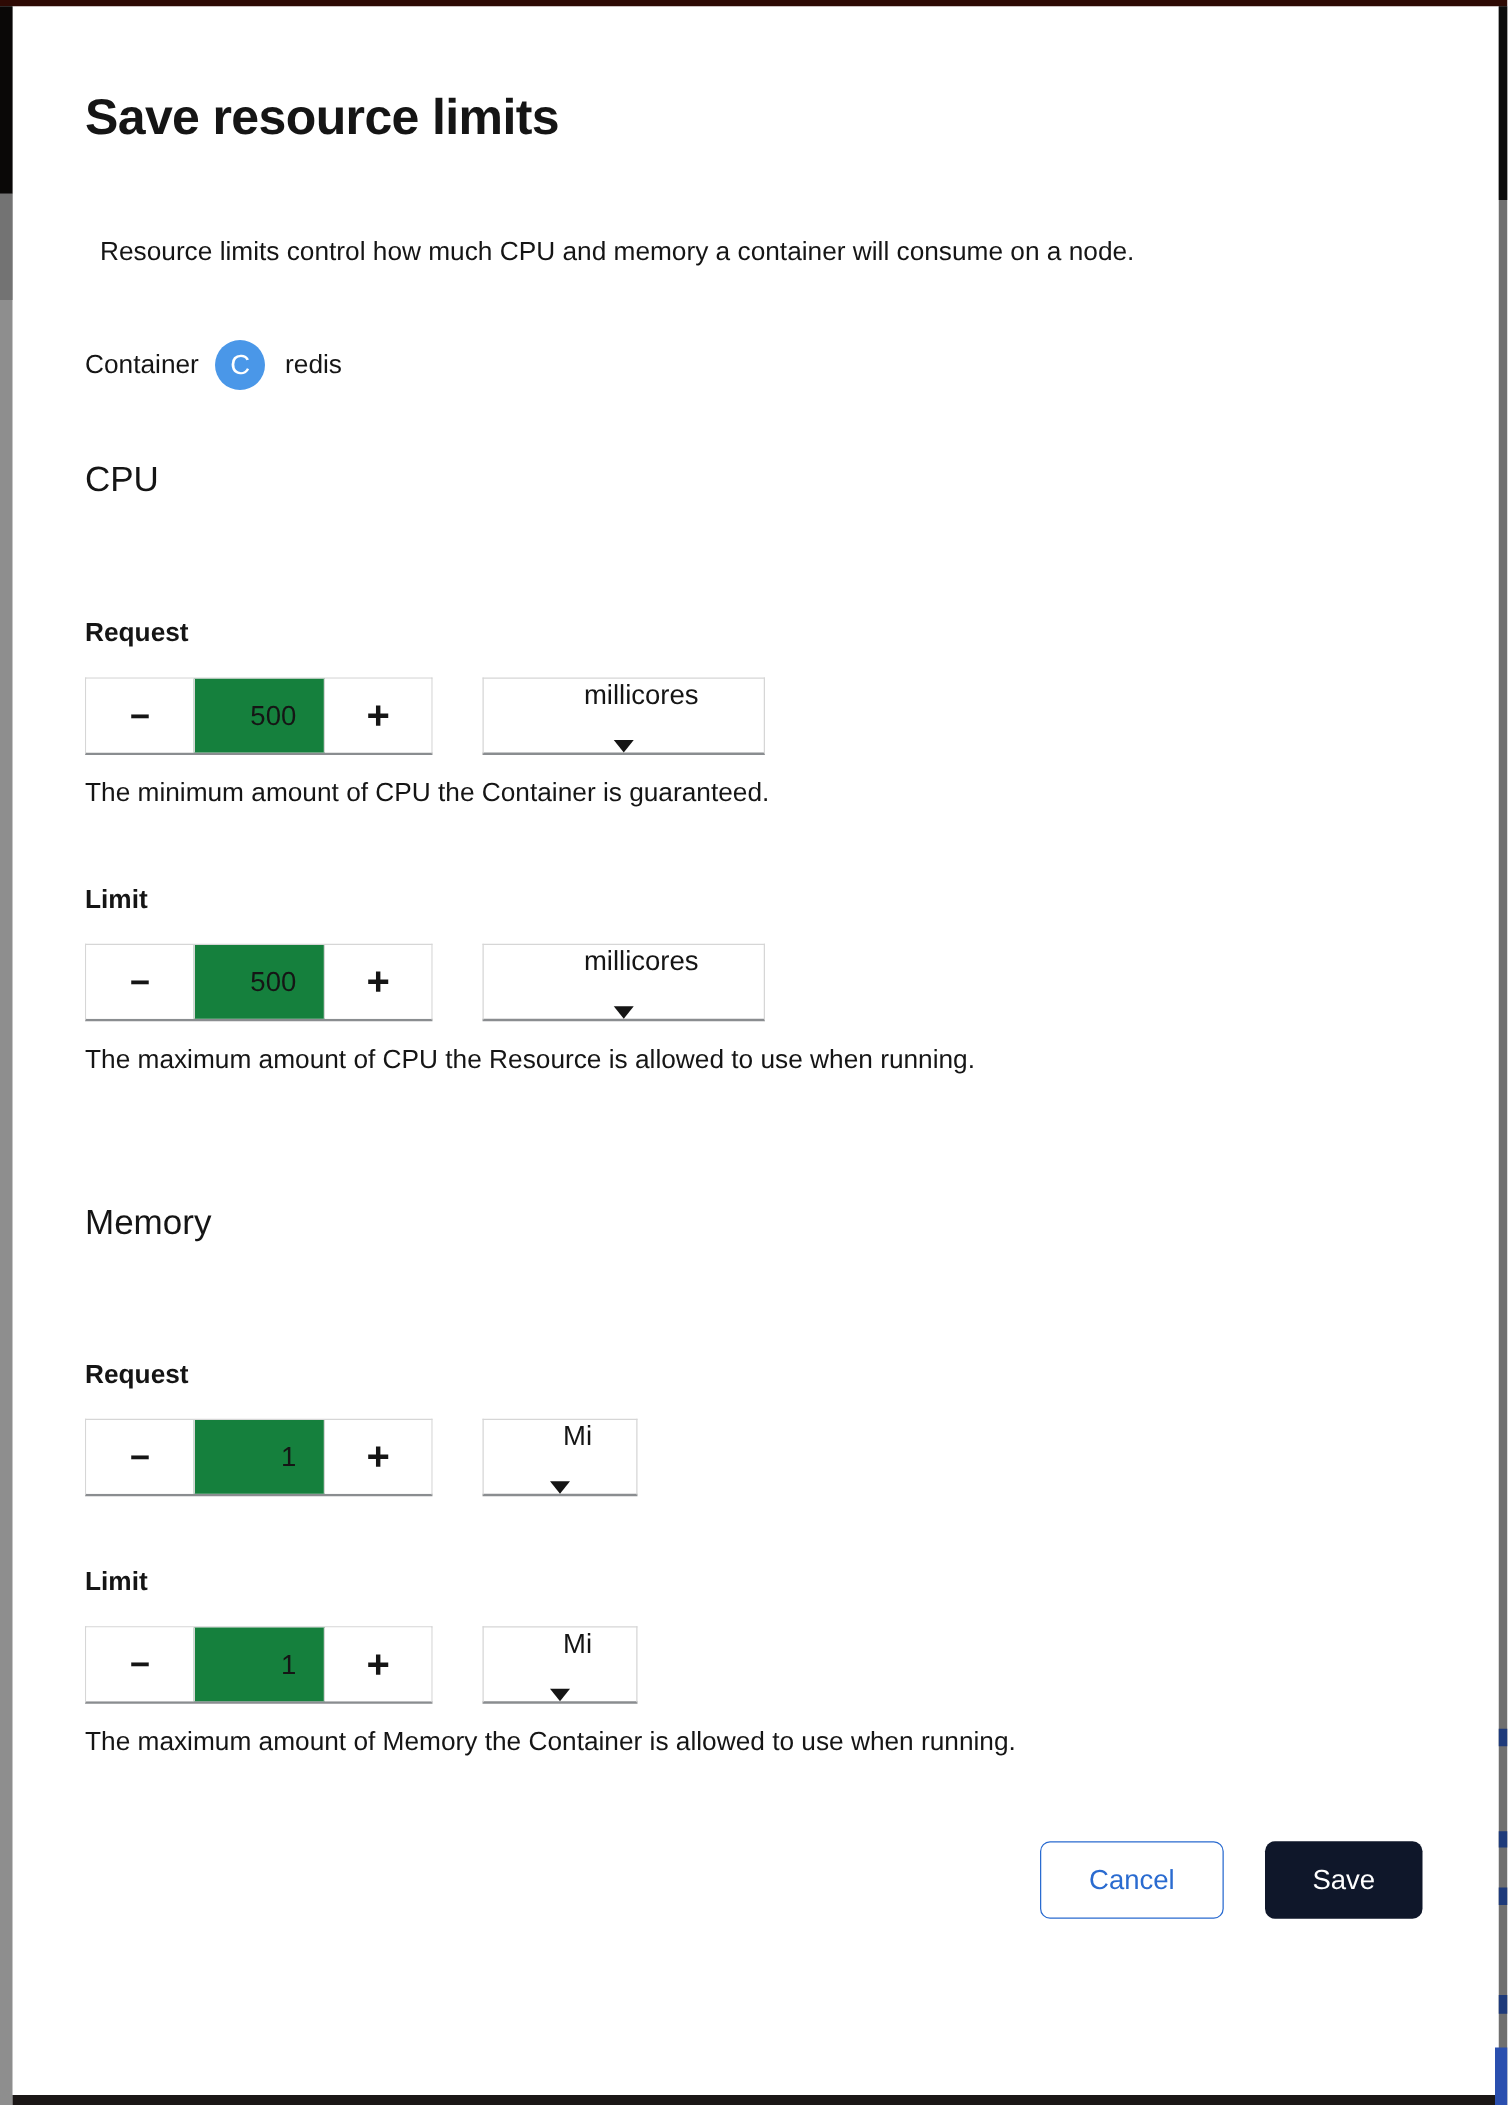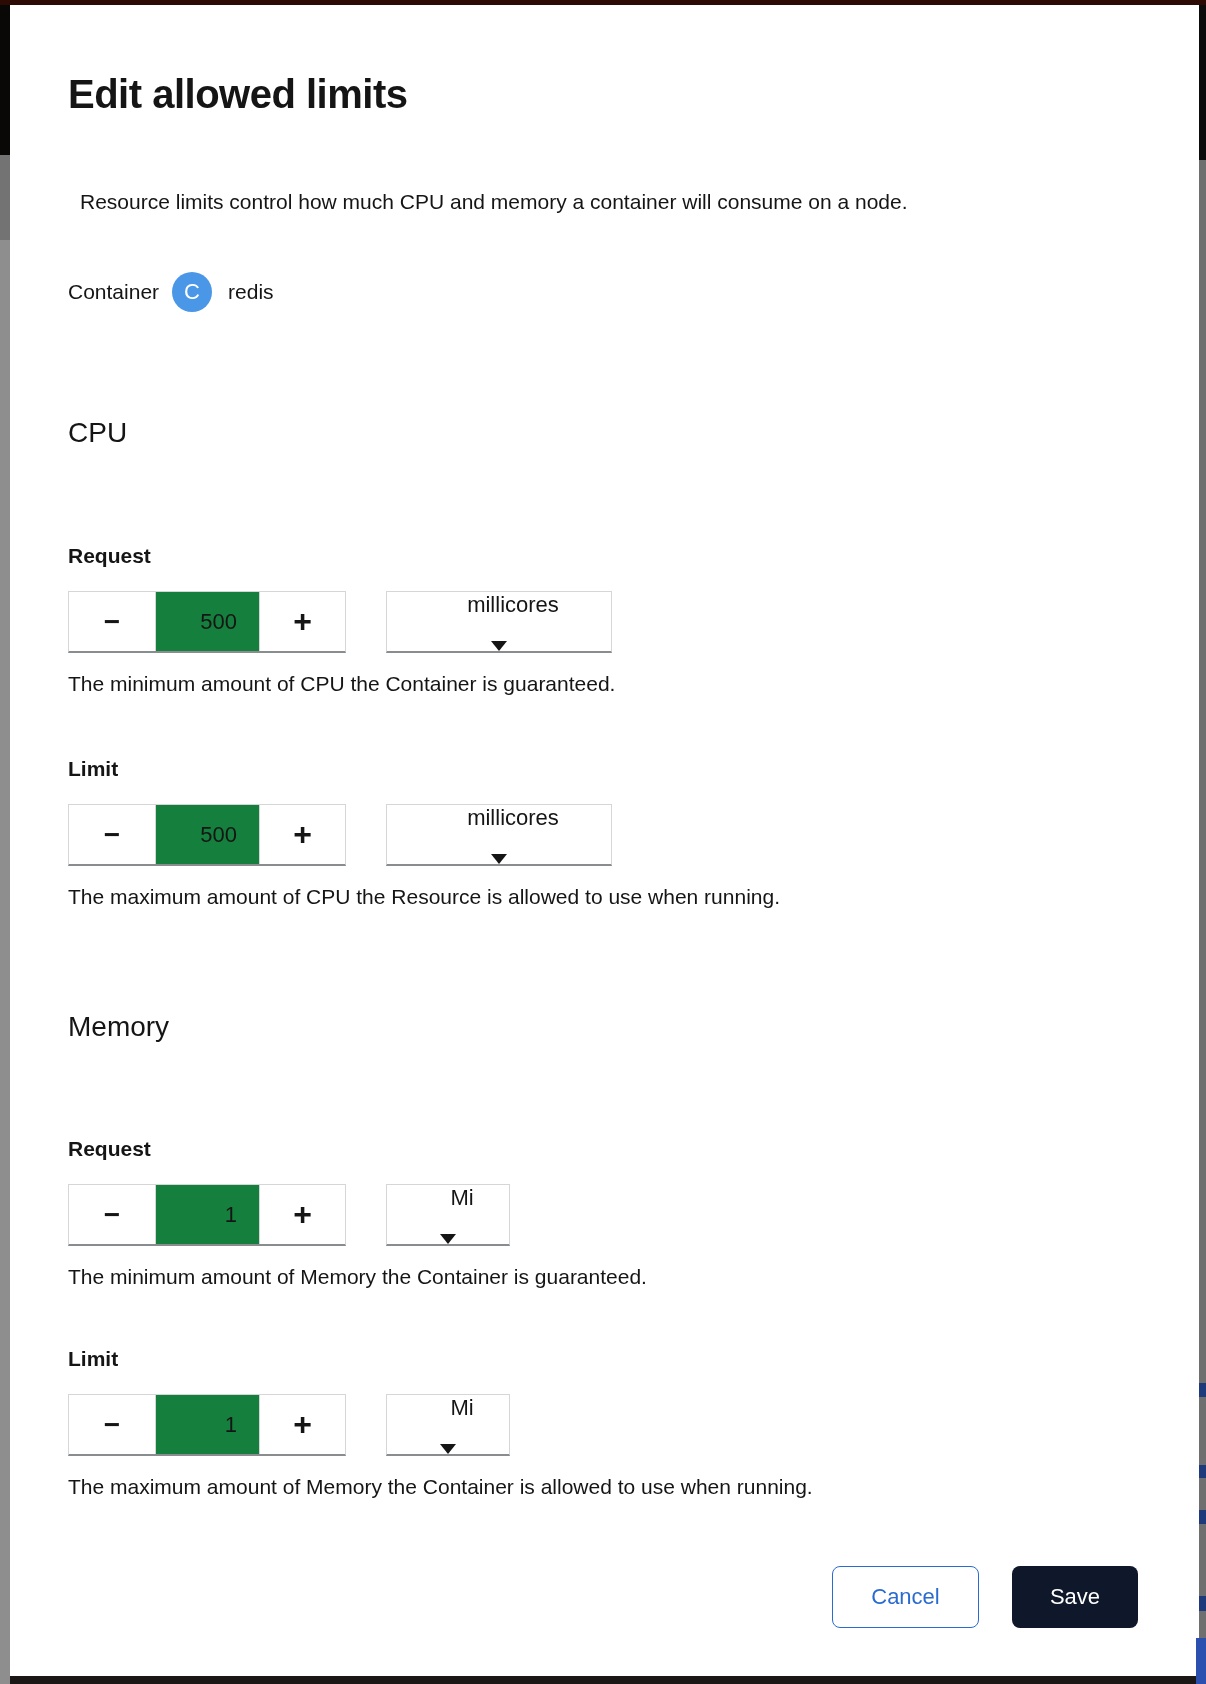--- a/index.html
+++ b/index.html
@@ -36,21 +36,21 @@
   .container-row{margin-top:57px;display:flex;align-items:center;}
   .container-label{font-size:21px;}
   .resource-badge{
     width:40px;height:40px;border-radius:50%;margin-left:13px;
     display:flex;align-items:center;justify-content:center;
     color:#fff;font-size:22px;line-height:1;
   }
   .container-name{font-size:21px;margin-left:16px;}
 
   .section-heading{margin:0;font-size:28px;line-height:32px;font-weight:400;}
-  .section-heading.cpu{margin-top:105px;}
+  .section-heading.cpu{margin-top:56px;}
   .section-heading.mem{margin-top:101px;}
 
   .form-label{font-size:21px;line-height:24px;font-weight:700;}
   .form-label.first{margin-top:95px;}
   .form-label.second{margin-top:60px;}
   .form-label.mem-first{margin-top:94px;}
   .form-label.mem-second{margin-top:57px;}
 
   .field-row{margin-top:23px;display:flex;align-items:flex-start;}
   .spinner{
@@ -104,21 +104,21 @@
 </div>
 <div class="frag f1"></div>
 <div class="frag f2"></div>
 <div class="frag f3"></div>
 <div class="frag f4"></div>
 <div class="frag blue-corner"></div>
 <div class="chrome-bottom"></div>
 
 <div class="modal">
 
-  <h1 class="dialog-title">Edit allowed limits</h1>
+  <h1 class="dialog-title">Save resource limits</h1>
 
   <p class="dialog-desc">Resource limits control how much CPU and memory a container will consume on a node.</p>
 
   <div class="container-row">
     <span class="container-label">Container</span>
     <span class="resource-badge" style="background: rgb(74, 151, 232);">C</span>
     <span class="container-name">redis</span>
   </div>
 
   <h2 class="section-heading cpu">CPU</h2>
@@ -170,21 +170,20 @@
       <input class="value-input" value="1" style="">
       <button class="spin-btn plus">
           <span>+</span>
         </button>
     </div>
     <div class="unit-select w-mem">
       <span>Mi</span>
       <span class="caret"></span>
     </div>
   </div>
-  <div class="helper-text">The minimum amount of Memory the Container is guaranteed.</div>
 
   <div class="form-label mem-second">Limit</div>
   <div class="field-row">
     <div class="spinner">
       <button class="spin-btn minus">
           <span>−</span>
         </button>
       <input class="value-input" value="1" style="">
       <button class="spin-btn plus">
           <span>+</span>

